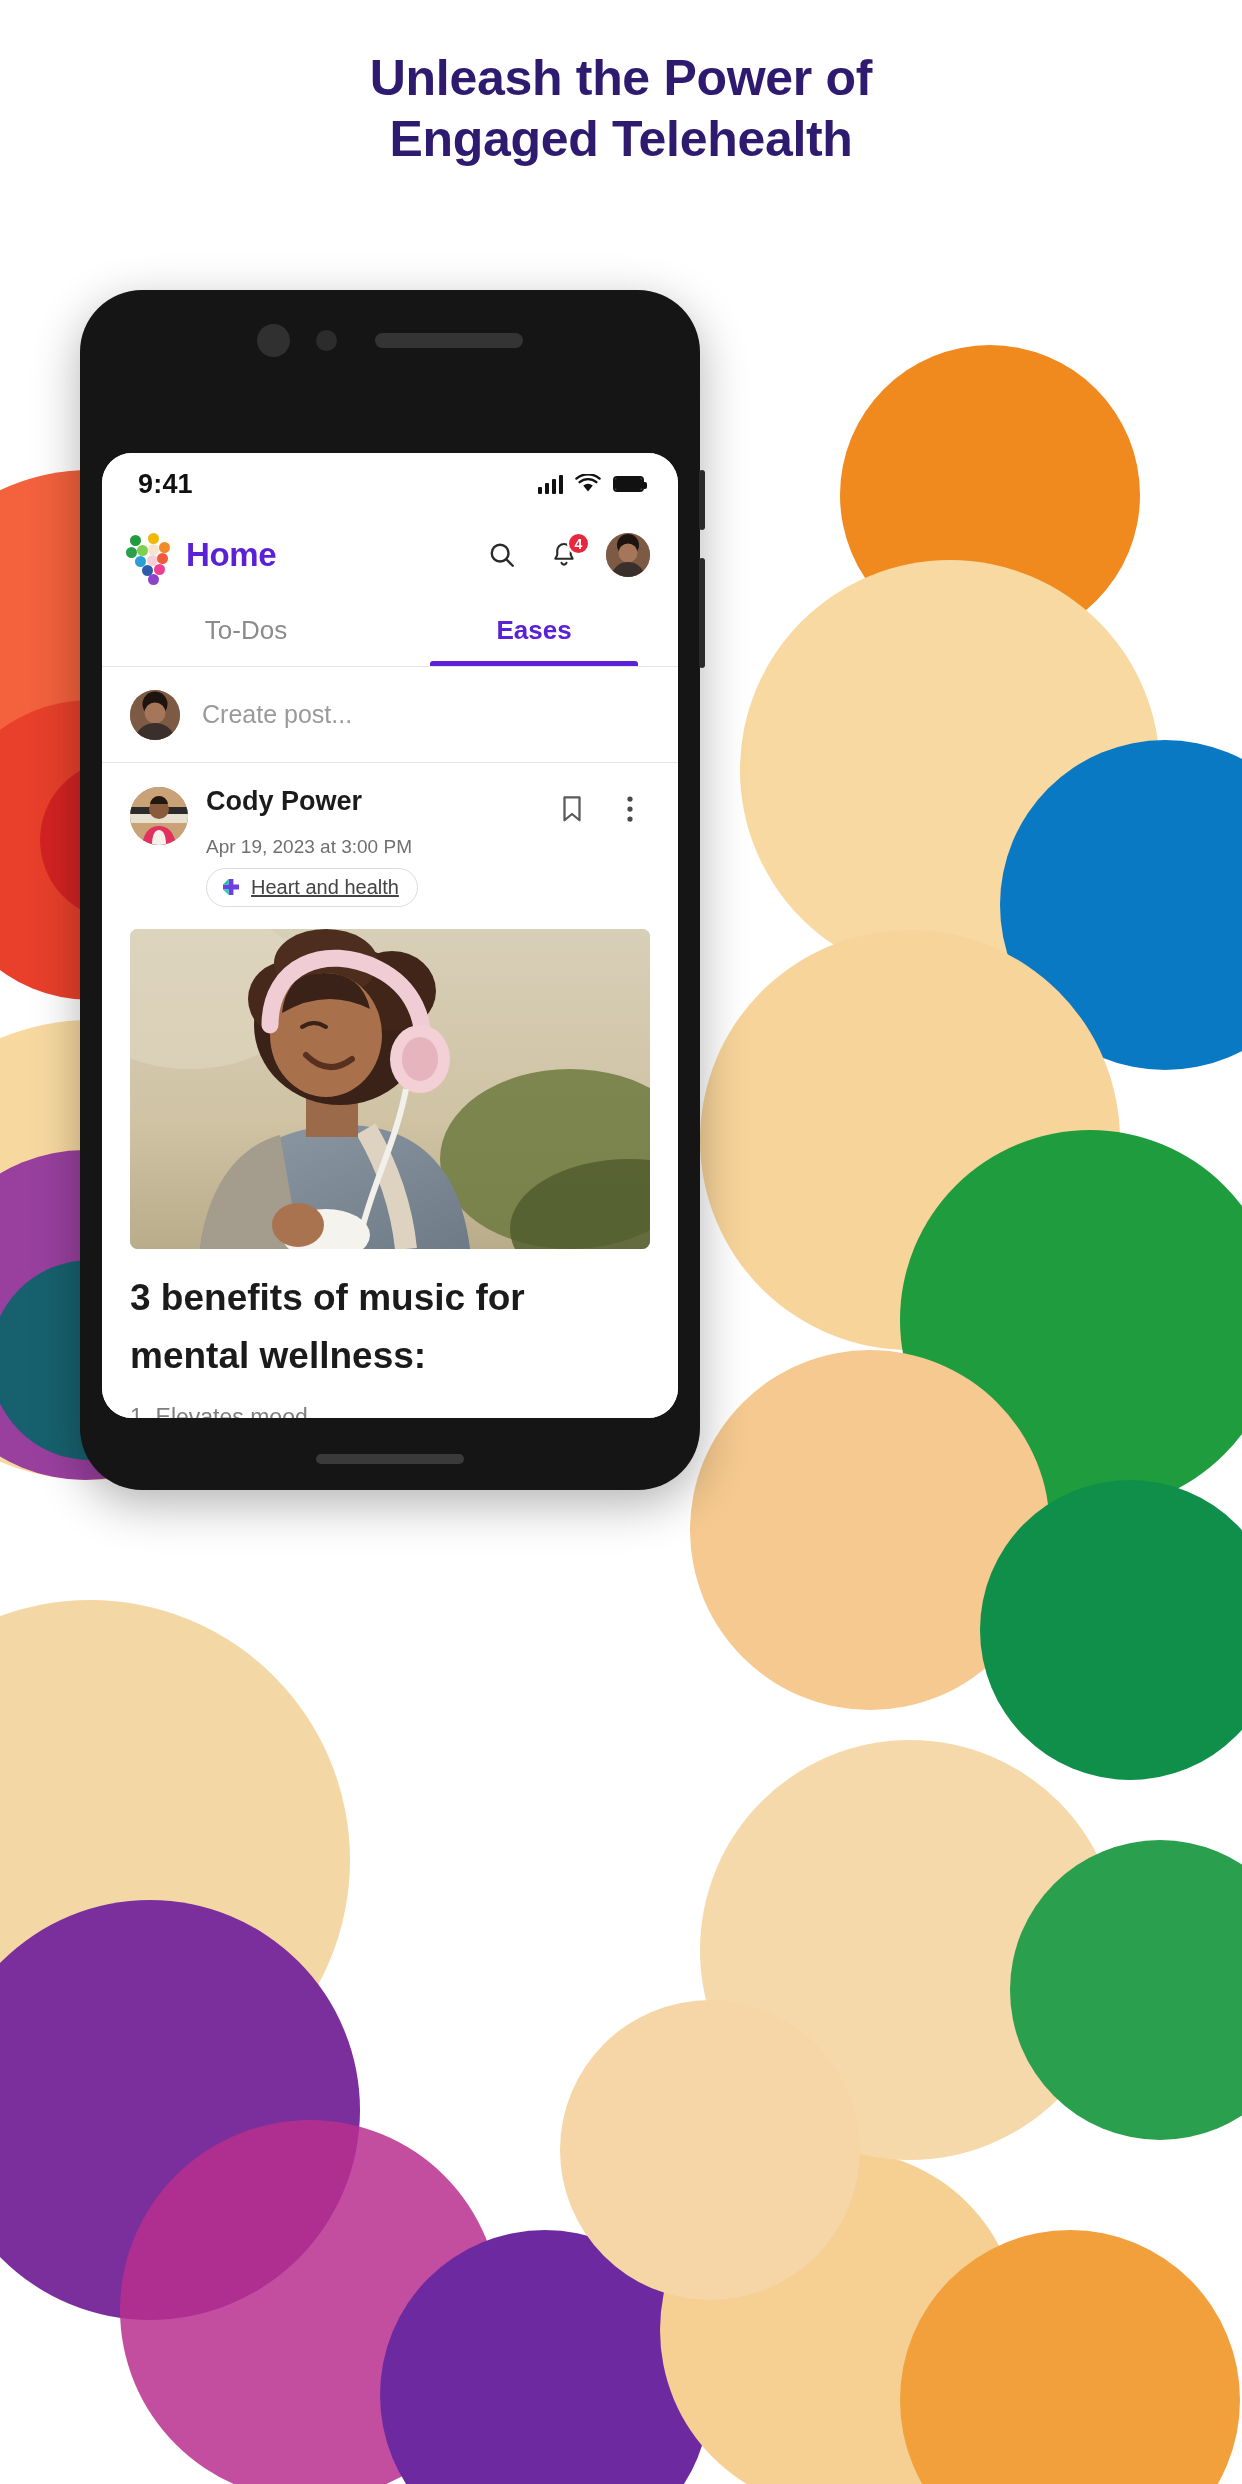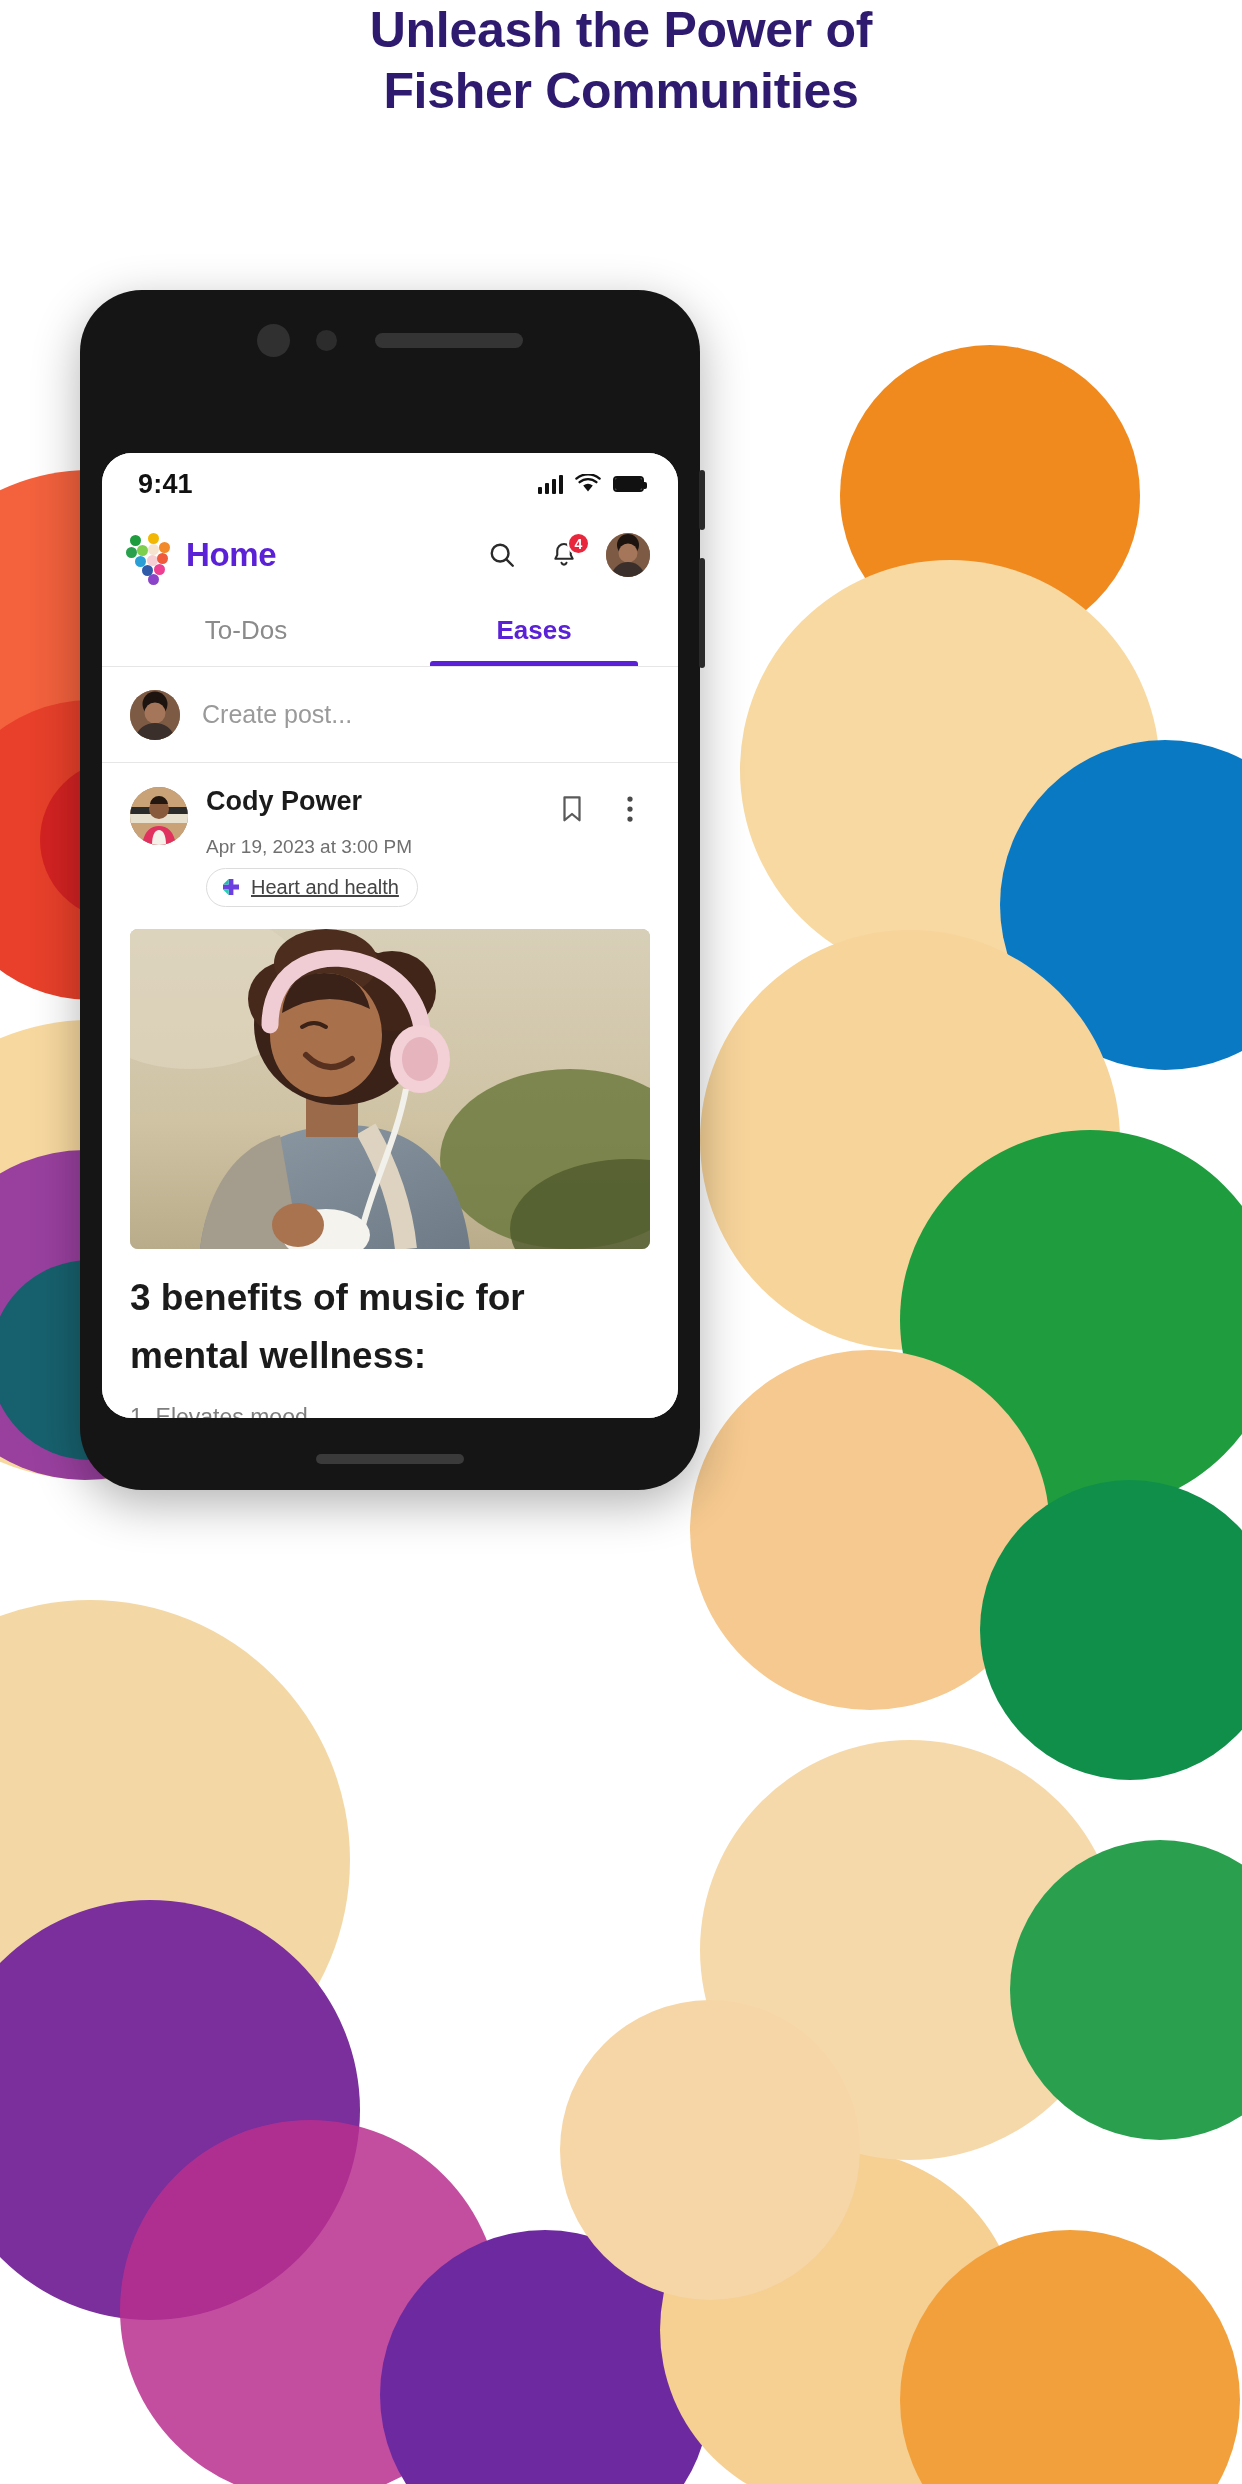--- a/index.html
+++ b/index.html
@@ -17,20 +17,21 @@
   }
 
   
   .bg-layer { position: absolute; inset: 0; overflow: hidden; z-index: 0; }
   .blob { position: absolute; border-radius: 50%; }
 
   
   .headline {
     position: absolute; top: 0; left: 0; right: 0;
     z-index: 5;
+    padding-top: 48px;
     text-align: center;
     color: #2e1a6e;
     font-size: 50px;
     font-weight: bold;
     line-height: 1.22;
     letter-spacing: -0.3px;
   }
   .headline .hl-line { display: block; }
 
   
@@ -234,21 +235,21 @@
     <div class="blob" style="left:900px;   top:1130px; width:380px; height:380px; background:#1f9c3e;"></div>
     <div class="blob" style="left:690px;   top:1350px; width:360px; height:360px; background:#f5c98f;"></div>
     <div class="blob" style="left:980px;   top:1480px; width:300px; height:300px; background:#0f8f4a;"></div>
     <div class="blob" style="left:700px;   top:1740px; width:420px; height:420px; background:#f6d9aa;"></div>
     <div class="blob" style="left:1010px;  top:1840px; width:300px; height:300px; background:#2aa04e;"></div>
     <div class="blob" style="left:560px;   top:2000px; width:300px; height:300px; background:#f6d6a6;"></div>
   </div>
 
   <div class="headline">
     <span class="hl-line">Unleash the Power of</span>
-    <span class="hl-line">Fisher Communities</span>
+    <span class="hl-line">Engaged Telehealth</span>
   </div>
 
   <div class="phone">
     <div class="phone-topbar">
       <div class="cam-big"></div>
       <div class="cam-small"></div>
       <div class="speaker"></div>
     </div>
     <div class="side-btn b1"></div>
     <div class="side-btn b2"></div>

